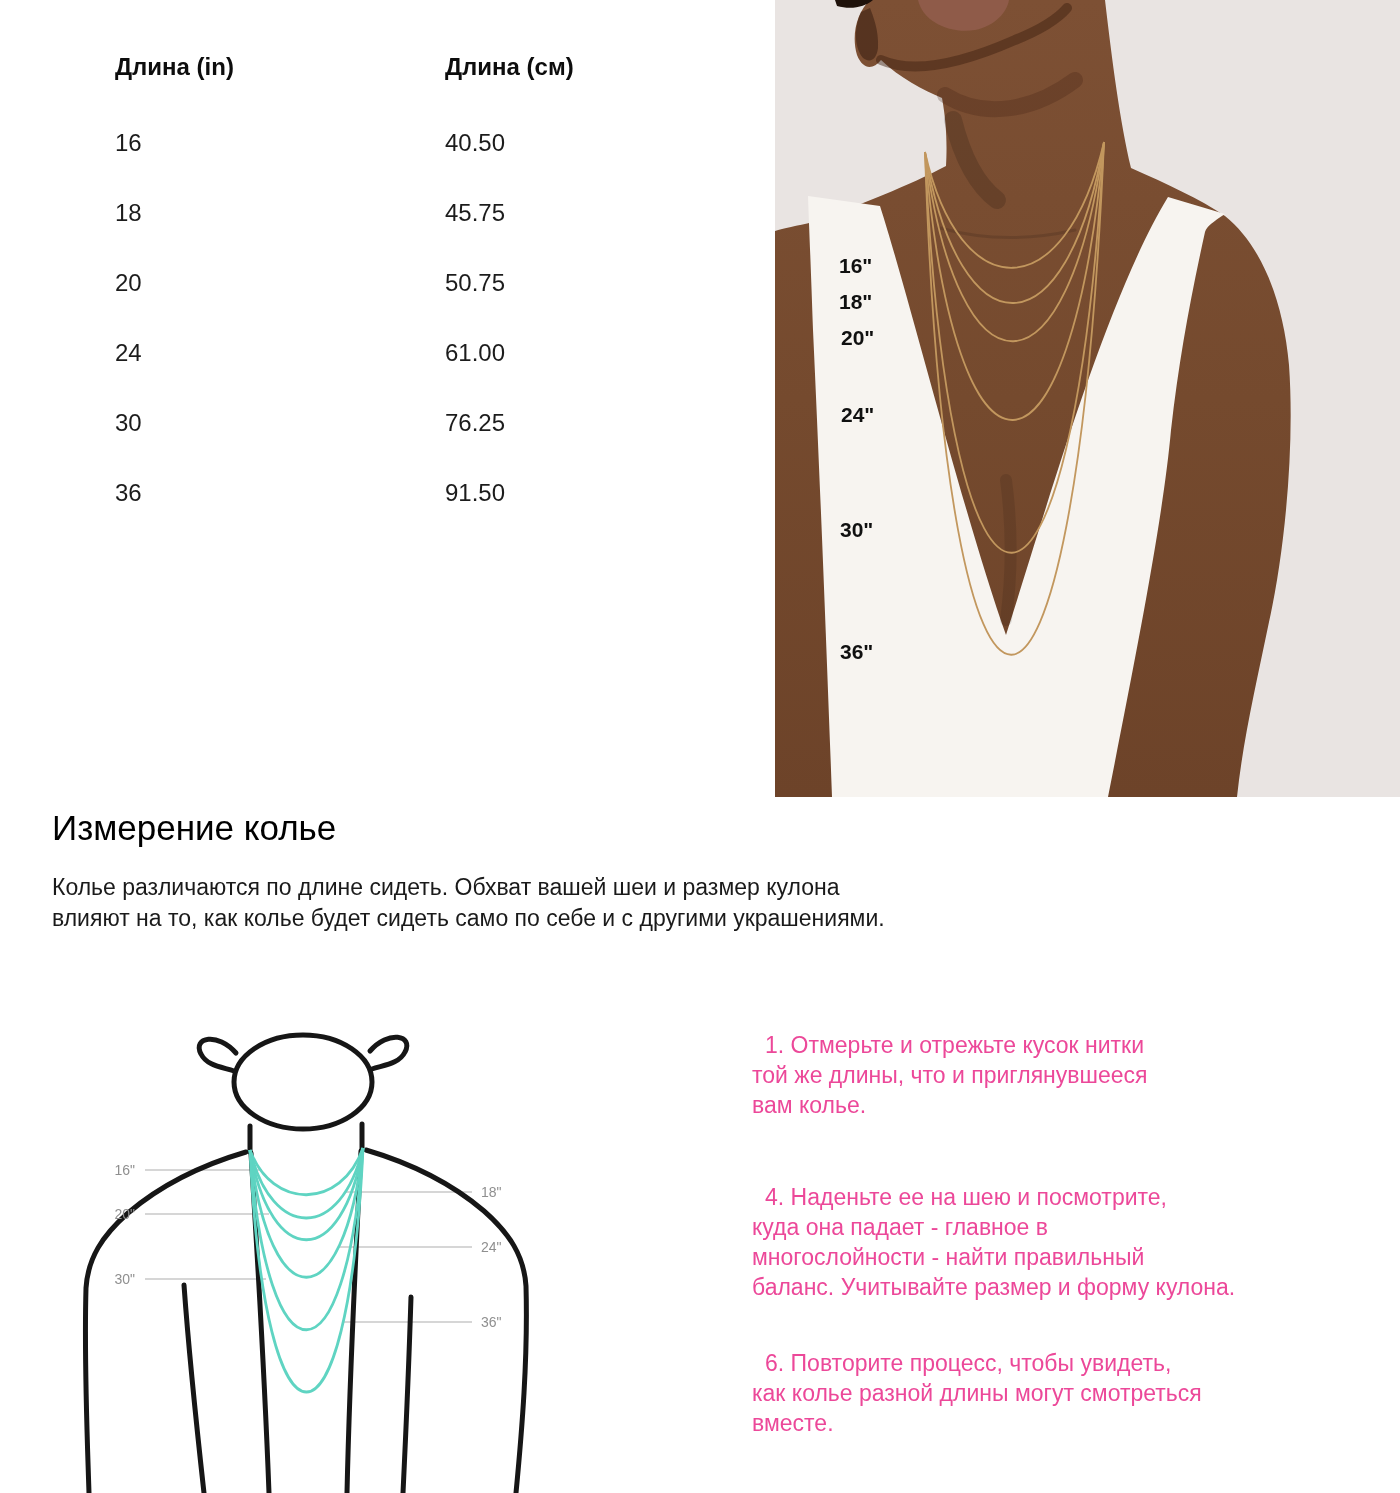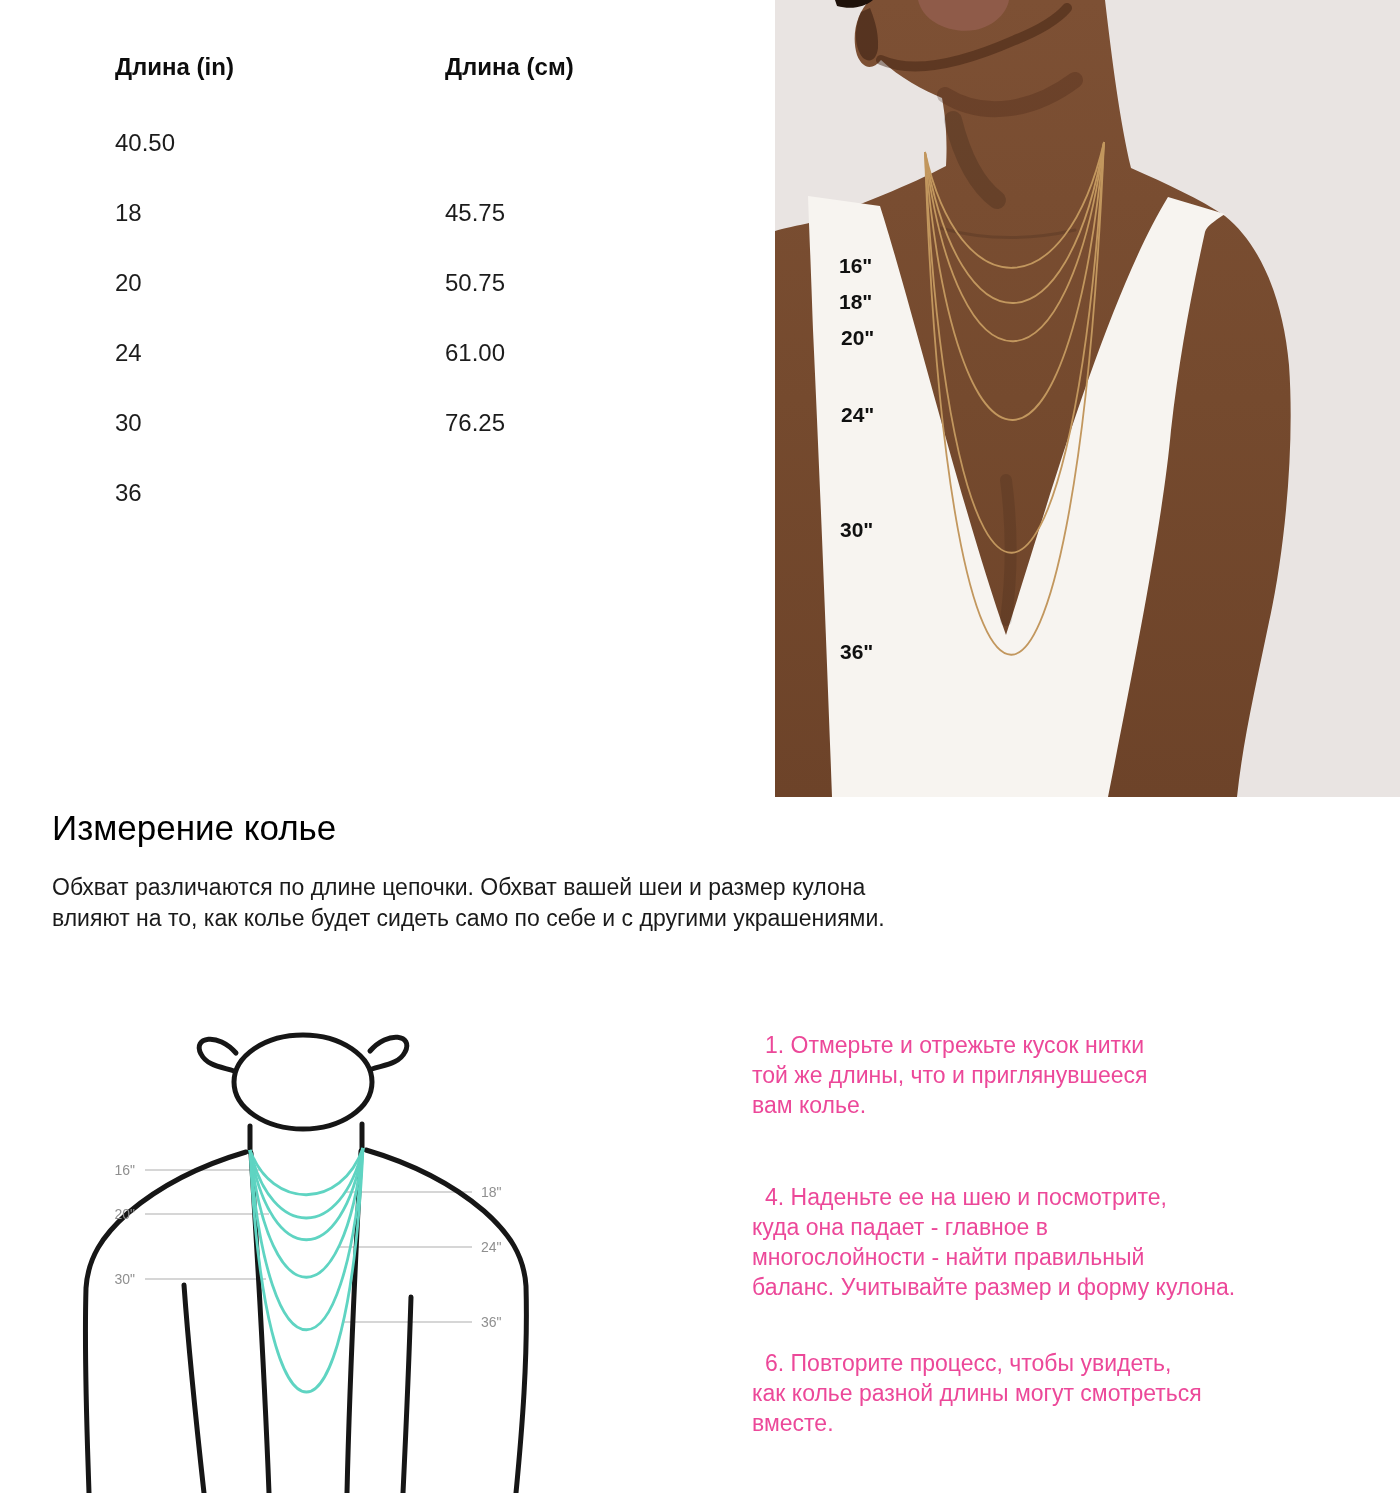--- a/index.html
+++ b/index.html
@@ -35,40 +35,42 @@
 <body>
 
 <div class="page">
 
   <div class="size-table">
     <div class="t-row t-head">
       <span>Длина (in)</span>
       <span>Длина (см)</span>
     </div>
     <div class="t-row">
+      <span>16</span>
       <span>40.50</span>
     </div>
     <div class="t-row">
       <span>18</span>
       <span>45.75</span>
     </div>
     <div class="t-row">
       <span>20</span>
       <span>50.75</span>
     </div>
     <div class="t-row">
       <span>24</span>
       <span>61.00</span>
     </div>
     <div class="t-row">
       <span>30</span>
       <span>76.25</span>
     </div>
     <div class="t-row">
       <span>36</span>
+      <span>91.50</span>
     </div>
   </div>
 
   <figure class="photo">
     <svg viewBox="0 0 625 797" width="625" height="797">
       <defs>
         <linearGradient id="skinGrad" x1="0" y1="0" x2="0" y2="1">
           <stop offset="0" stop-color="#7d5034"></stop>
           <stop offset="0.5" stop-color="#754a2e"></stop>
           <stop offset="1" stop-color="#6d4329"></stop>
@@ -129,21 +131,21 @@
       <text class="photo-label" x="64" y="273">16"</text>
       <text class="photo-label" x="64" y="309">18"</text>
       <text class="photo-label" x="66" y="345">20"</text>
       <text class="photo-label" x="66" y="422">24"</text>
       <text class="photo-label" x="65" y="537">30"</text>
       <text class="photo-label" x="65" y="659">36"</text>
     </svg>
   </figure>
 
   <h2 class="section-title">Измерение колье</h2>
-  <p class="section-intro">Обхват различаются по длине цепочки. Обхват вашей шеи и размер кулона
+  <p class="section-intro">Колье различаются по длине сидеть. Обхват вашей шеи и размер кулона
 влияют на то, как колье будет сидеть само по себе и с другими украшениями.</p>
 
   <div class="diagram">
     <svg viewBox="0 0 545 483" width="545" height="483">
 
       <g stroke="#c9c9c9" stroke-width="1.5">
         <line x1="85" y1="160" x2="202" y2="160"></line>
         <line x1="85" y1="204" x2="209" y2="204"></line>
         <line x1="85" y1="269" x2="206" y2="269"></line>
         <line x1="286" y1="182" x2="412" y2="182"></line>

